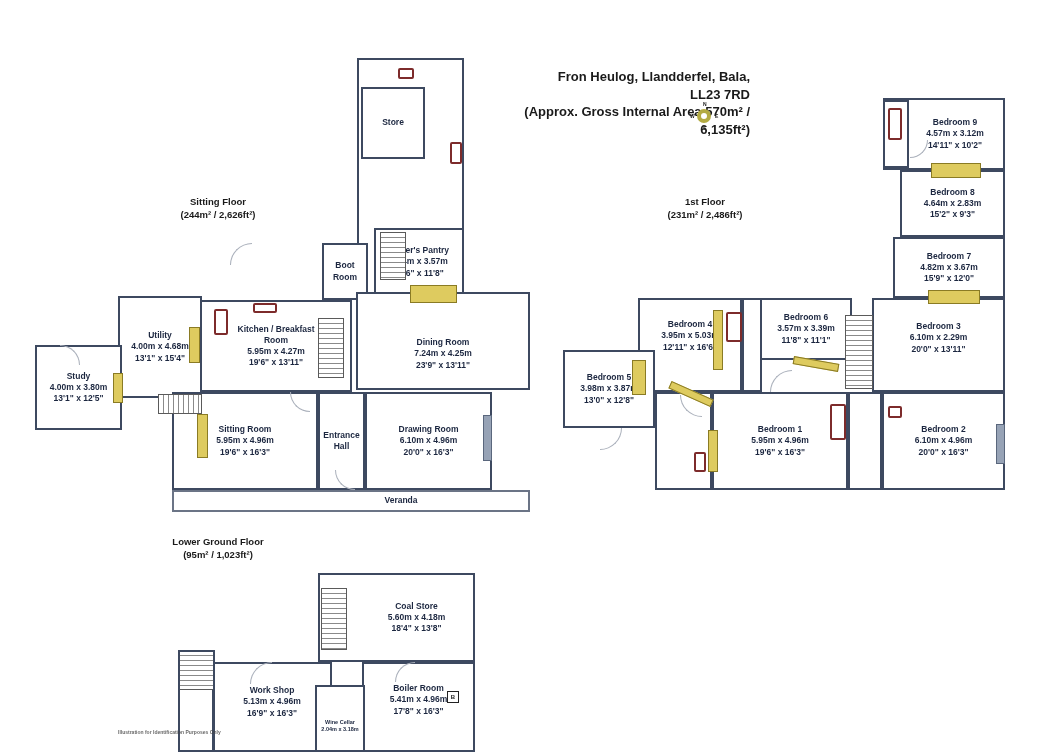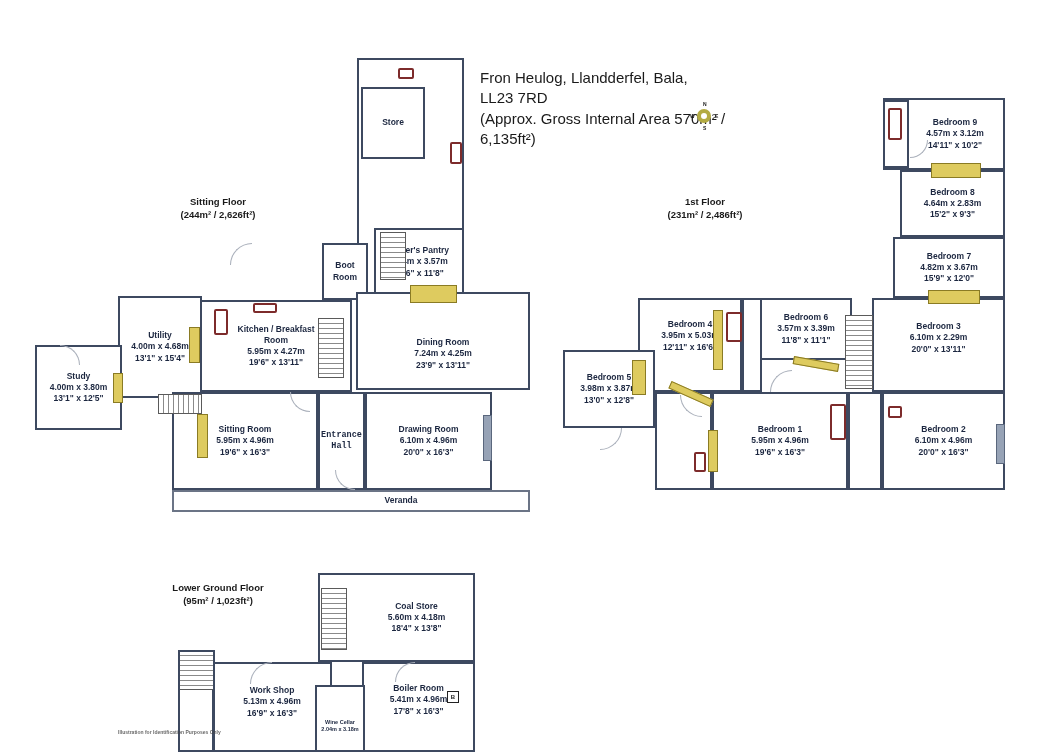--- a/index.html
+++ b/index.html
@@ -1,22 +1,22 @@
 <!DOCTYPE html>
 <html><head>
 <meta charset="utf-8">
 <style>
   html,body{margin:0;padding:0;background:#fff;}
   #canvas{
     position:relative; width:1038px; height:752px; background:#ffffff;
     font-family:"Liberation Sans", sans-serif; overflow:hidden;
   }
   .title{
-    position:absolute; text-align:left; font-weight:normal; color:#1a1a1a;
-    font-size:15px; line-height:1.35;
+    position:absolute; text-align:right; font-weight:bold; color:#1a1a1a;
+    font-size:13px; line-height:1.35;
   }
   .floor-label{
     position:absolute; text-align:center; font-weight:bold; color:#1a1a1a;
     font-size:9.5px; line-height:1.35;
   }
   .room{
     position:absolute; border:2px solid #3d4960; background:#ffffff;
     display:flex; align-items:center; justify-content:center; text-align:center;
     box-sizing:border-box;
   }
@@ -123,21 +123,21 @@
     </div>
   </div>
   <div class="room" style="left:172px; top:392px; width:146px; height:98px;">
     <div class="lbl">
       <div>Sitting Room</div>
       <div>5.95m x 4.96m</div>
       <div>19'6" x 16'3"</div>
     </div>
   </div>
   <div class="room" style="left:318px; top:392px; width:47px; height:98px;">
-    <div class="lbl" style="width:42px;font-family:Liberation Mono, monospace;">Entrance Hall</div>
+    <div class="lbl" style="width:42px;">Entrance Hall</div>
   </div>
   <div class="room" style="left:365px; top:392px; width:127px; height:98px;">
     <div class="lbl">
       <div>Drawing Room</div>
       <div>6.10m x 4.96m</div>
       <div>20'0" x 16'3"</div>
     </div>
   </div>
   <div class="room veranda" style="left:172px; top:490px; width:358px; height:22px;">
     <div class="lbl" style="padding-left:100px;">Veranda</div>
@@ -246,21 +246,21 @@
   <div class="fix" style="left:726px; top:312px; width:16px; height:30px;"></div>
   <div class="fix" style="left:830px; top:404px; width:16px; height:36px;"></div>
   <div class="fix" style="left:694px; top:452px; width:12px; height:20px;"></div>
   <div class="fix" style="left:888px; top:406px; width:14px; height:12px;"></div>
   <div class="stairs" style="left:845px; top:315px; width:28px; height:74px;"></div>
   <div class="door" style="left:910px; top:140px; width:18px; height:18px; transform:rotate(270deg);"></div>
   <div class="door" style="left:680px; top:395px; width:22px; height:22px;"></div>
   <div class="door" style="left:770px; top:370px; width:22px; height:22px; transform:rotate(90deg);"></div>
   <div class="door" style="left:600px; top:428px; width:22px; height:22px; transform:rotate(270deg);"></div>
 
-  <div class="floor-label" style="left:138px; top:582px; width:160px;">
+  <div class="floor-label" style="left:138px; top:536px; width:160px;">
     <div>Lower Ground Floor</div>
     <div>(95m² / 1,023ft²)</div>
   </div>
 
   <div class="room" style="left:318px; top:573px; width:157px; height:89px;">
     <div class="lbl" style="padding-left:40px;">
       <div>Coal Store</div>
       <div>5.60m x 4.18m</div>
       <div>18'4" x 13'8"</div>
     </div>

